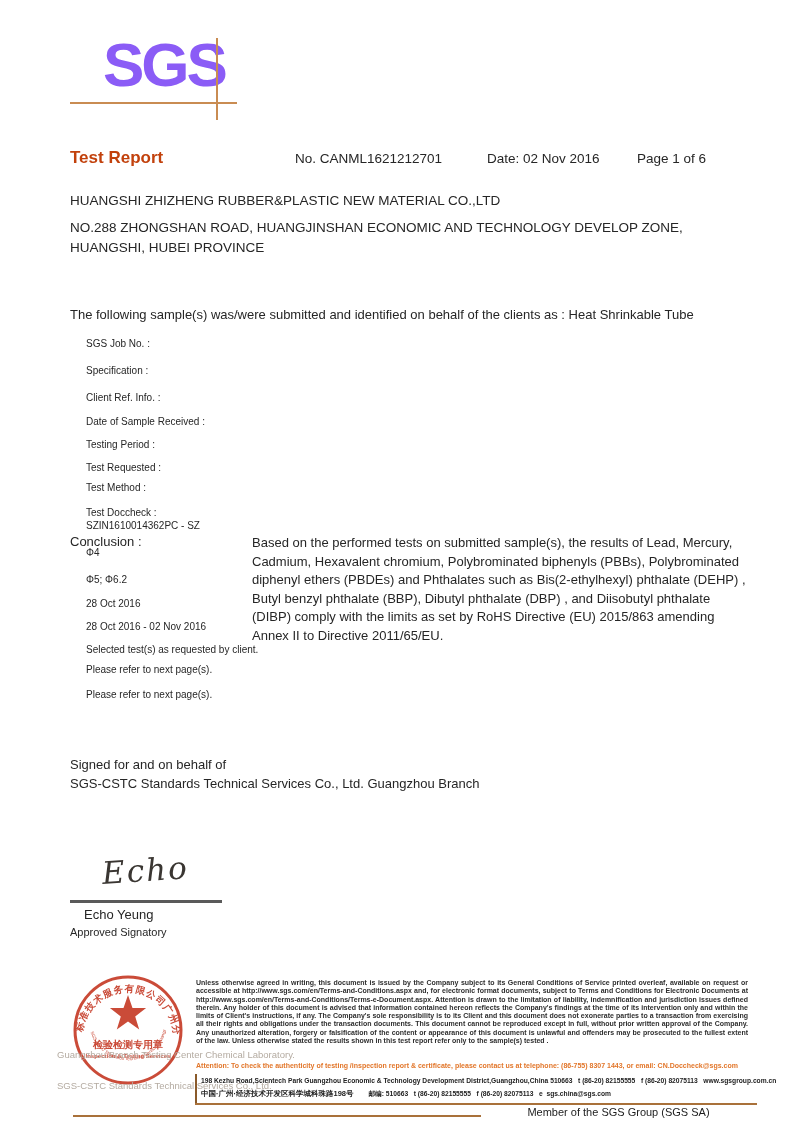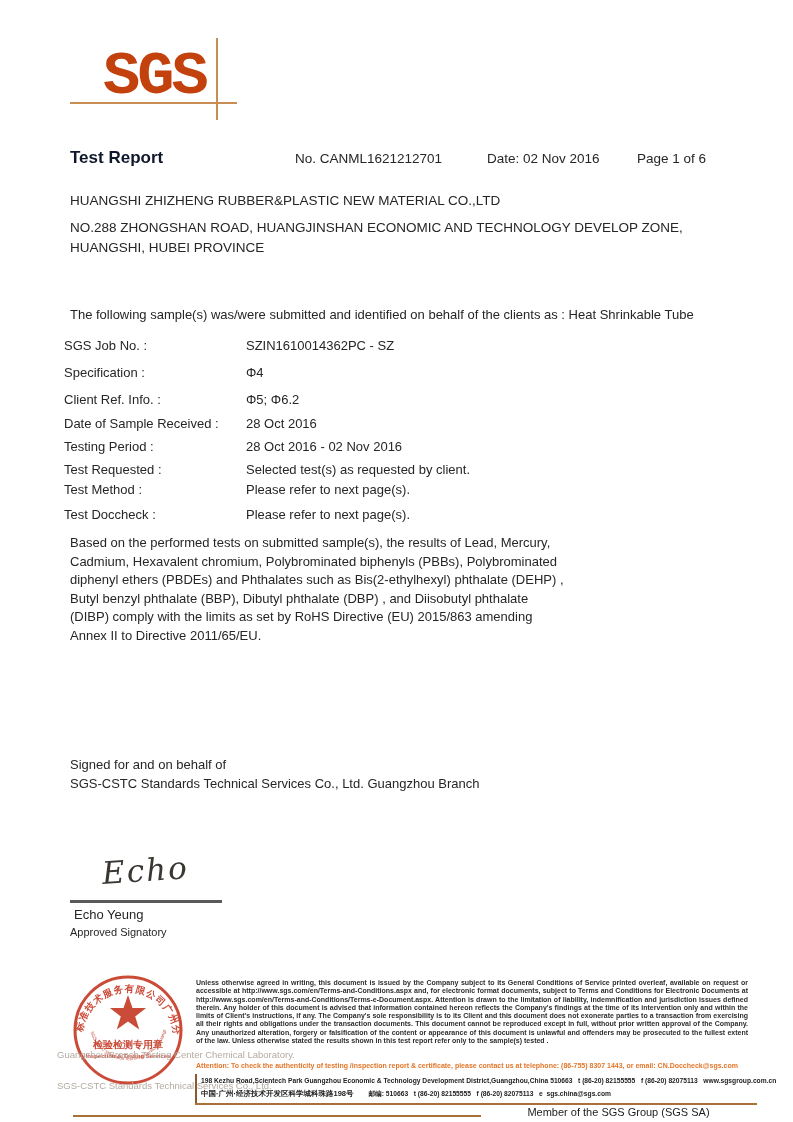--- a/index.html
+++ b/index.html
@@ -5,57 +5,57 @@
   * { margin:0; padding:0; box-sizing:border-box; }
   html,body { background:#e8e8e8; }
   .page {
     position:relative; width:793px; height:1122px; margin:0 auto;
     background:#ffffff; overflow:hidden;
     font-family:"Liberation Sans", sans-serif; color:#262626;
   }
   
   .logo-wrap { position:absolute; left:70px; top:34px; width:240px; height:90px; }
   .logo-text {
-    position:absolute; left:33px; top:12px;
-    font-family:Liberation Mono, monospace; font-weight:bold;
-    font-size:62px; line-height:62px; letter-spacing:-3px; color:#c2410c;
+    position:absolute; left:33px; top:0px;
+    font-family:Liberation Sans, sans-serif; font-weight:bold;
+    font-size:62px; line-height:62px; letter-spacing:-3px; color:#8b5cf6;
   }
   .logo-hline { position:absolute; left:0px; top:68px; width:167px; height:2px; background:#c98c52; }
   .logo-vline { position:absolute; left:146px; top:4px; width:2px; height:82px; background:#c98c52; }
   
   .title-row { position:absolute; left:0; top:148px; width:793px; height:22px; }
-  .report-title { position:absolute; left:70px; top:0; font-size:17px; font-weight:bold; color:#0f172a;text-align:right; }
+  .report-title { position:absolute; left:70px; top:0; font-size:17px; font-weight:bold; color:#c2410c;text-align:right; }
   .report-no   { position:absolute; left:295px; top:3px; font-size:13.5px; }
   .report-date { position:absolute; left:487px; top:3px; font-size:13.5px; }
   .report-page { position:absolute; left:637px; top:3px; font-size:13.5px; }
   
   .client-name  { position:absolute; left:70px; top:193px; font-size:13.5px; white-space:nowrap; }
   .client-addr1 { position:absolute; left:70px; top:220px; font-size:13.5px; white-space:nowrap; }
   .client-addr2 { position:absolute; left:70px; top:240px; font-size:13.5px; white-space:nowrap; }
   
   .intro-line { position:absolute; left:70px; top:307px; font-size:13px; white-space:nowrap; }
   
-  .frow { position:absolute; left:64px; width:670px; display:flex; font-size:13px; }
+  .frow { position:absolute; left:86px; width:670px; display:flex; font-size:10px;flex-direction:column; }
   .frow .flabel { width:182px; flex:0 0 182px; }
   .frow .fvalue { flex:1; }
   .conclusion-row { position:absolute; left:70px; top:534px; width:676px; display:flex; font-size:13px; }
   .conclusion-row .flabel { width:182px; flex:0 0 182px; }
   .conclusion-row .fvalue { flex:0 0 494px; width:494px; line-height:18.5px; }
   
   .signed-1 { position:absolute; left:70px; top:757px; font-size:13px; }
   .signed-2 { position:absolute; left:70px; top:776px; font-size:13px; }
   
   .sig-script {
     position:absolute; left:102px; top:852px;
     font-family:"DejaVu Serif", serif; font-style:italic;
     font-size:31px; color:#3a3632; letter-spacing:2px;
     transform:rotate(-4deg);
   }
   .sig-line { position:absolute; left:70px; top:900px; width:152px; height:2.5px; background:#5a5a5a; }
-  .sig-name { position:absolute; left:74px; top:907px; font-size:13px; }
+  .sig-name { position:absolute; left:84px; top:907px; font-size:13px; }
   .sig-role { position:absolute; left:70px; top:926px; font-size:11px; }
   
   .stamp { position:absolute; left:66px; top:972px; width:124px; height:118px; opacity:.92; }
   .company-gray-1, .company-gray-2 {
     position:absolute; left:57px; font-size:9.5px; color:#b4aba1; white-space:nowrap;
   }
   .company-gray-1 { top:1080px; }
   .company-gray-2 { top:1049px; }
   .disclaimer {
     position:absolute; left:196px; top:979px; width:552px;
@@ -134,20 +134,21 @@
   <div class="frow" style="top:482px">
     <span class="flabel">Test Method :</span>
     <span class="fvalue">Please refer to next page(s).</span>
   </div>
   <div class="frow" style="top:507px">
     <span class="flabel">Test Doccheck :</span>
     <span class="fvalue">Please refer to next page(s).</span>
   </div>
 
   <div class="conclusion-row">
+    <span class="flabel">Conclusion :</span>
     <span class="fvalue">Based on the performed tests on submitted sample(s), the results of Lead, Mercury, Cadmium, Hexavalent chromium, Polybrominated biphenyls (PBBs), Polybrominated diphenyl ethers (PBDEs) and Phthalates such as Bis(2-ethylhexyl) phthalate (DEHP) , Butyl benzyl phthalate (BBP), Dibutyl phthalate (DBP) , and Diisobutyl phthalate (DIBP) comply with the limits as set by RoHS Directive (EU) 2015/863 amending Annex II to Directive 2011/65/EU.</span>
   </div>
 
   <div class="signed-1">Signed for and on behalf of</div>
   <div class="signed-2">SGS-CSTC Standards Technical Services Co., Ltd. Guangzhou Branch</div>
 
   <div class="sig-script">Echo</div>
   <div class="sig-line"></div>
   <div class="sig-name">Echo Yeung</div>
   <div class="sig-role">Approved Signatory</div>

